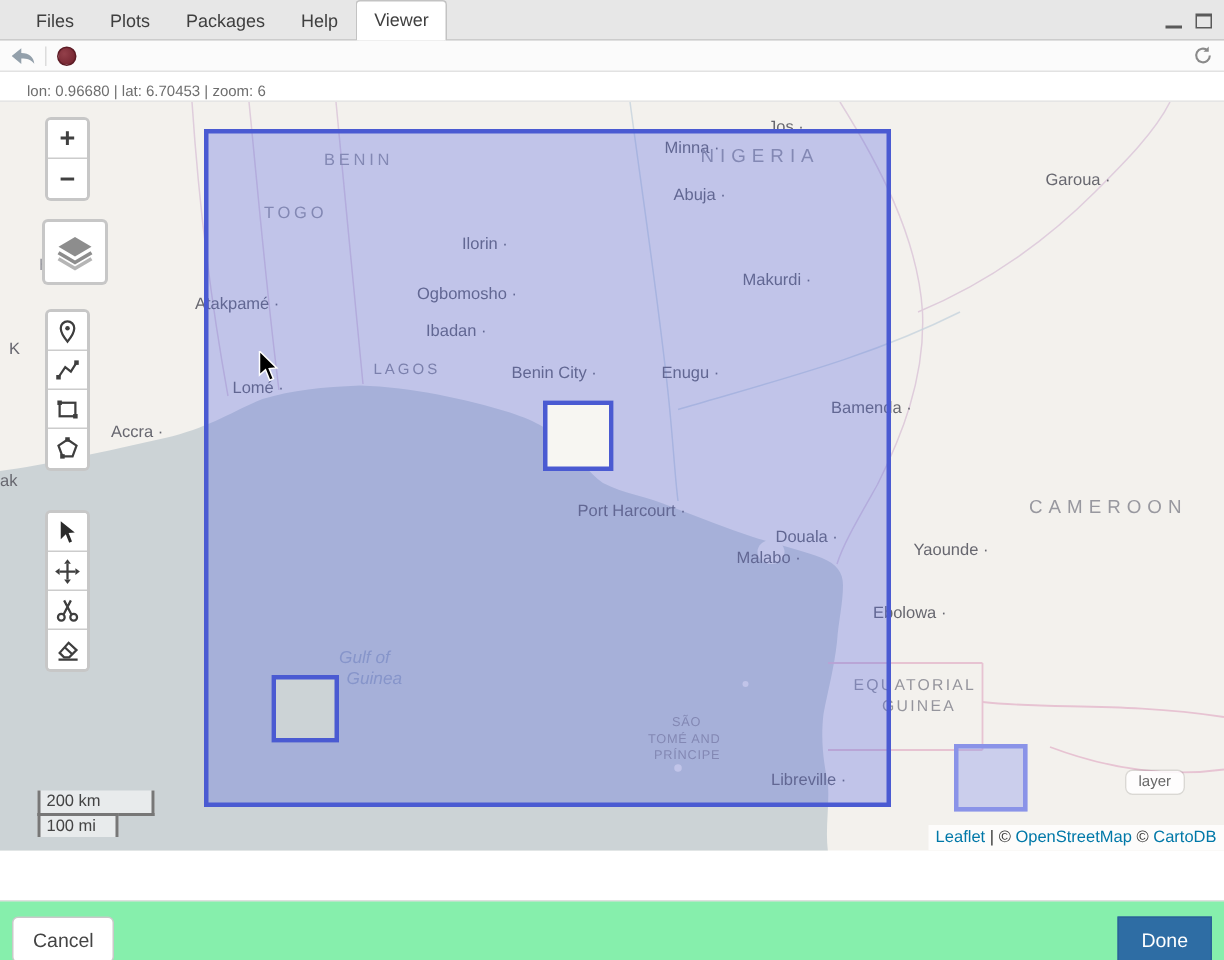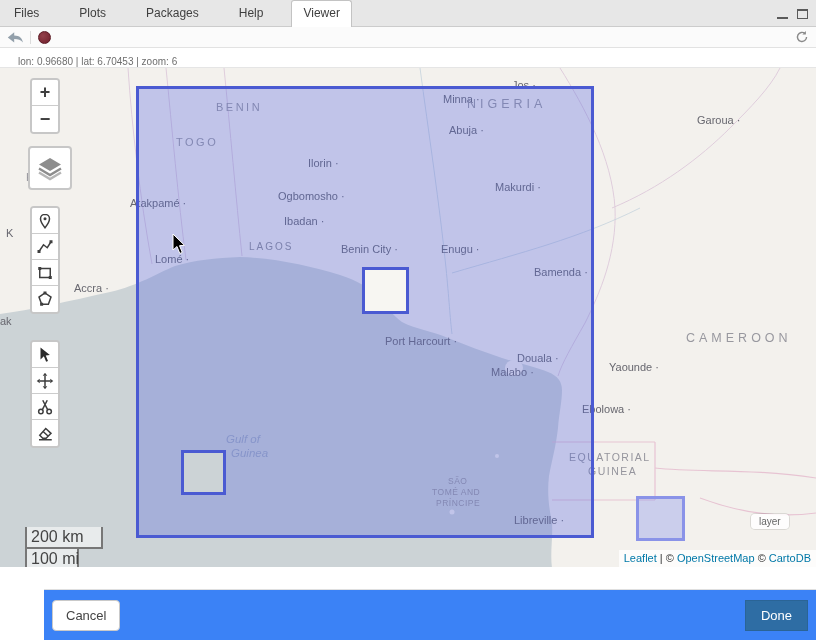--- a/index.html
+++ b/index.html
@@ -5,21 +5,21 @@
   * { box-sizing: border-box; }
   html,body { margin:0; padding:0; }
   body {
     width:816px; height:640px; overflow:hidden; position:relative;
     background:#fff; font-family:"Liberation Sans","DejaVu Sans",sans-serif;
     -webkit-font-smoothing:antialiased;
   }
 
   
   .tabbar { height:27px; background:#e7e7e7; border-bottom:1px solid #cccccc;
-            display:flex; align-items:flex-start; padding-left:2px; position:relative;gap:16px; }
+            display:flex; align-items:center; padding-left:12px; position:relative; }
   .tab { font-size:12px; color:#3f3f3f; padding:5px 11px 5px; border:1px solid transparent;
          border-bottom:none; cursor:default; line-height:14px; }
   .tab.active { background:#fff; border-color:#c3c3c3; margin-bottom:-1px; padding-bottom:7px;
                 border-top-left-radius:3px; border-top-right-radius:3px; }
   .winbtns { position:absolute; right:8px; top:9px; display:flex; gap:9px; align-items:center; }
   .win-min { width:11px; height:9px; border-bottom:2px solid #5a5a5a; }
   .win-max { width:11px; height:10px; border:1px solid #5a5a5a; border-top-width:2px; }
 
   
   .toolbar { height:21px; background:#fbfbfb; border-bottom:1px solid #e2e2e2;
@@ -56,37 +56,37 @@
   .lbtn { width:26px; height:26px; display:flex; align-items:center; justify-content:center;
           background:#fff; border-bottom:1px solid #ccc; cursor:pointer; }
   .lbtn:last-child { border-bottom:none; }
   .zoom-ctrl  { left:30px; top:10px; }
   .zoom-ctrl .lbtn { font-size:18px; font-weight:bold; color:#404040; }
   .layers-ctrl{ left:28px; top:78px; width:44px; height:44px; display:flex;
                 align-items:center; justify-content:center; cursor:pointer; }
   .draw-ctrl  { left:30px; top:138px; }
   .edit-ctrl  { left:30px; top:272px; }
 
-  .scale { position:absolute; left:25px; top:459px; font-size:16px; color:#444; }
+  .scale { position:absolute; left:25px; top:459px; font-size:11px; color:#444; }
   .scale-line { background:rgba(255,255,255,0.55); border:2px solid #777; border-top:none;
                 padding:1px 4px 1px; line-height:1.15; white-space:nowrap; }
   .scale-km { width:78px; }
   .scale-mi { width:54px; border-top:2px solid #777; border-bottom:none; margin-top:-2px; }
 
   .layer-btn { position:absolute; left:751px; top:446px; background:rgba(255,255,255,0.85);
                border-radius:4px; padding:2px 8px; font-size:10px; color:#666;
                box-shadow:0 0 0 1px rgba(0,0,0,0.1); cursor:pointer; }
 
   .attrib { position:absolute; right:0; bottom:0; background:rgba(255,255,255,0.78);
             padding:2px 5px 3px; font-size:11px; color:#333; }
   .attrib a { color:#0078A8; text-decoration:none; }
 
   .map-cursor { position:absolute; left:172px; top:166px; pointer-events:none; }
-  .footer { position:absolute; left:0; right:0; bottom:0; height:51px; background:#3b82f6;
-            border-top:1px solid #dfdfdf;margin-left:44px; }
+  .footer { position:absolute; left:0; right:0; bottom:0; height:40px; background:#86efac;
+            border-top:1px solid #dfdfdf; }
   .cancel-btn { position:absolute; left:8px; top:10px; height:31px; padding:0 13px;
                 background:#fff; border:1px solid #c9c9c9; border-radius:4px;
                 font-size:13px; color:#444; cursor:pointer; }
   .footer-title { position:absolute; left:0; right:0; top:15px; text-align:center;
                   font-size:17px; color:#333; }
   .done-btn { position:absolute; right:8px; top:10px; height:31px; padding:0 15px;
               background:#2e6da4; border:1px solid #2a6496; border-radius:0;
               font-size:13px; color:#fff; cursor:pointer; }
 </style>
 </head>
@@ -162,21 +162,21 @@
       <span class="mlabel country" style="left: 26px; top: 104px;">HANA</span>
       <span class="mlabel city" style="left: 495px; top: 114px;">Makurdi ·</span>
       <span class="mlabel city" style="left: 278px; top: 123px;">Ogbomosho ·</span>
       <span class="mlabel city" style="left: 130px; top: 130px;">Atakpamé ·</span>
       <span class="mlabel city" style="left: 284px; top: 148px;">Ibadan ·</span>
       <span class="mlabel city" style="left: 6px; top: 160px;">K</span>
       <span class="mlabel region" style="left: 249px; top: 174px;">LAGOS</span>
       <span class="mlabel city" style="left: 341px; top: 176px;">Benin City ·</span>
       <span class="mlabel city" style="left: 441px; top: 176px;">Enugu ·</span>
       <span class="mlabel city" style="left: 155px; top: 186px; text-align: right;">Lomé ·</span>
-      <span class="mlabel city" style="left: 534px; top: 199px;">Bamenda ·</span>
+      <span class="mlabel city" style="left: 554px; top: 199px;">Bamenda ·</span>
       <span class="mlabel city" style="left: 74px; top: 215px;">Accra ·</span>
       <span class="mlabel city" style="left: 368px; top: 220px;">Warri ·</span>
       <span class="mlabel city" style="left: 0px; top: 248px;">ak</span>
       <span class="mlabel city" style="left: 385px; top: 268px;">Port Harcourt ·</span>
       <span class="mlabel country-lg" style="left: 686px; top: 264px;">CAMEROON</span>
       <span class="mlabel city" style="left: 517px; top: 285px;">Douala ·</span>
       <span class="mlabel city" style="left: 609px; top: 294px;">Yaounde ·</span>
       <span class="mlabel city" style="left: 491px; top: 299px;">Malabo ·</span>
       <span class="mlabel city" style="left: 582px; top: 336px;">Ebolowa ·</span>
       <span class="mlabel water" style="left: 226px; top: 366px;">Gulf of</span>

